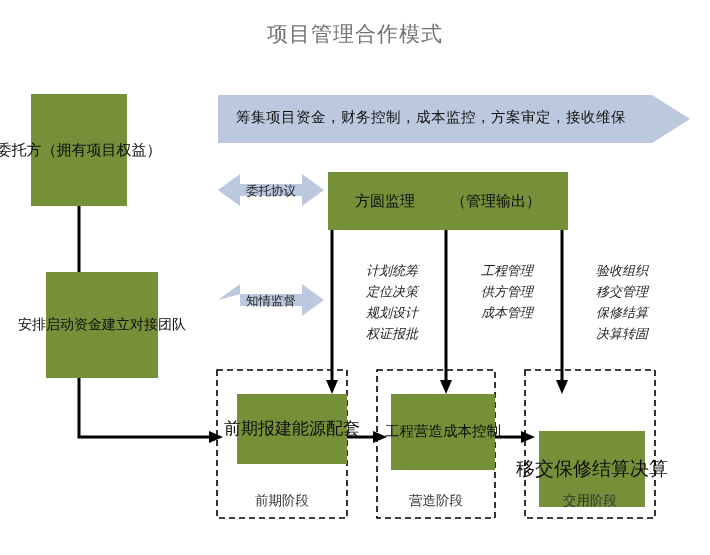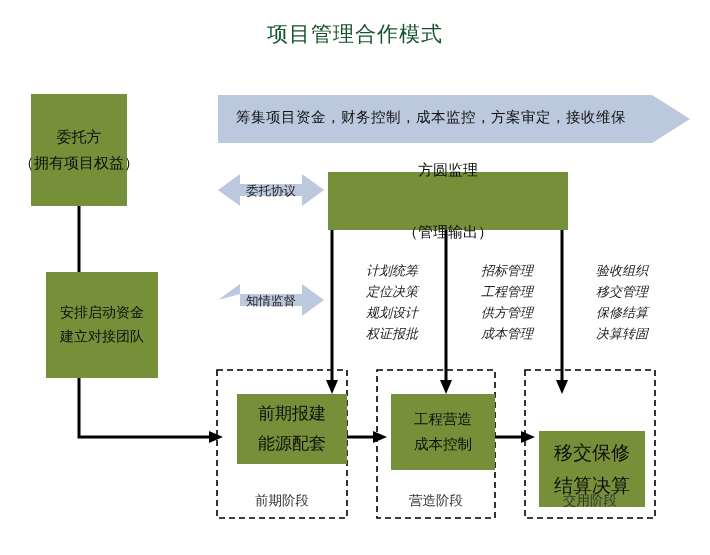--- a/index.html
+++ b/index.html
@@ -5,26 +5,26 @@
   html,body{margin:0;padding:0;}
   body{
     width:710px;height:555px;background:#ffffff;
     font-family:"Liberation Serif","DejaVu Serif",serif;
     color:#1a1a1a;overflow:hidden;position:relative;
   }
   #stage{position:absolute;left:0;top:0;width:710px;height:555px;}
 
   .title{
     position:absolute;left:0;top:20px;width:710px;text-align:center;
-    font-size:21px;letter-spacing:1px;color:#14532d;font-weight:400;
+    font-size:21px;letter-spacing:1px;color:#737373;font-weight:400;
   }
 
   .gbox{
     position:absolute;background:#76903a;color:#0d0d0d;
-    display:flex;flex-direction:column;align-items:center;justify-content:center;
+    display:flex;flex-direction:row;align-items:center;justify-content:center;
     text-align:center;line-height:1.75;font-size:15px;
   }
   .gbox .ln{display:block;white-space:nowrap;}
 
   
   svg.layer{position:absolute;left:0;top:0;width:710px;height:555px;overflow:visible;}
 
   .banner-text{
     position:absolute;left:236px;top:108px;width:440px;
     font-size:14.5px;color:#111;white-space:nowrap;letter-spacing:.5px;
@@ -109,21 +109,20 @@
   <div class="bi-label" style="left:233px;top:183px;width:76px;">委托协议</div>
   <div class="bi-label" style="left:233px;top:293px;width:76px;">知情监督</div>
 
   <div class="col" style="left:348px;top:260px;width:88px;">
     <span class="ln">计划统筹</span>
     <span class="ln">定位决策</span>
     <span class="ln">规划设计</span>
     <span class="ln">权证报批</span>
   </div>
   <div class="col" style="left:463px;top:260px;width:88px;">
-    <span class="ln">招标管理</span>
     <span class="ln">工程管理</span>
     <span class="ln">供方管理</span>
     <span class="ln">成本管理</span>
   </div>
   <div class="col" style="left:578px;top:260px;width:88px;text-align:center;">
     <span class="ln">验收组织</span>
     <span class="ln">移交管理</span>
     <span class="ln">保修结算</span>
     <span class="ln">决算转固</span>
   </div>

